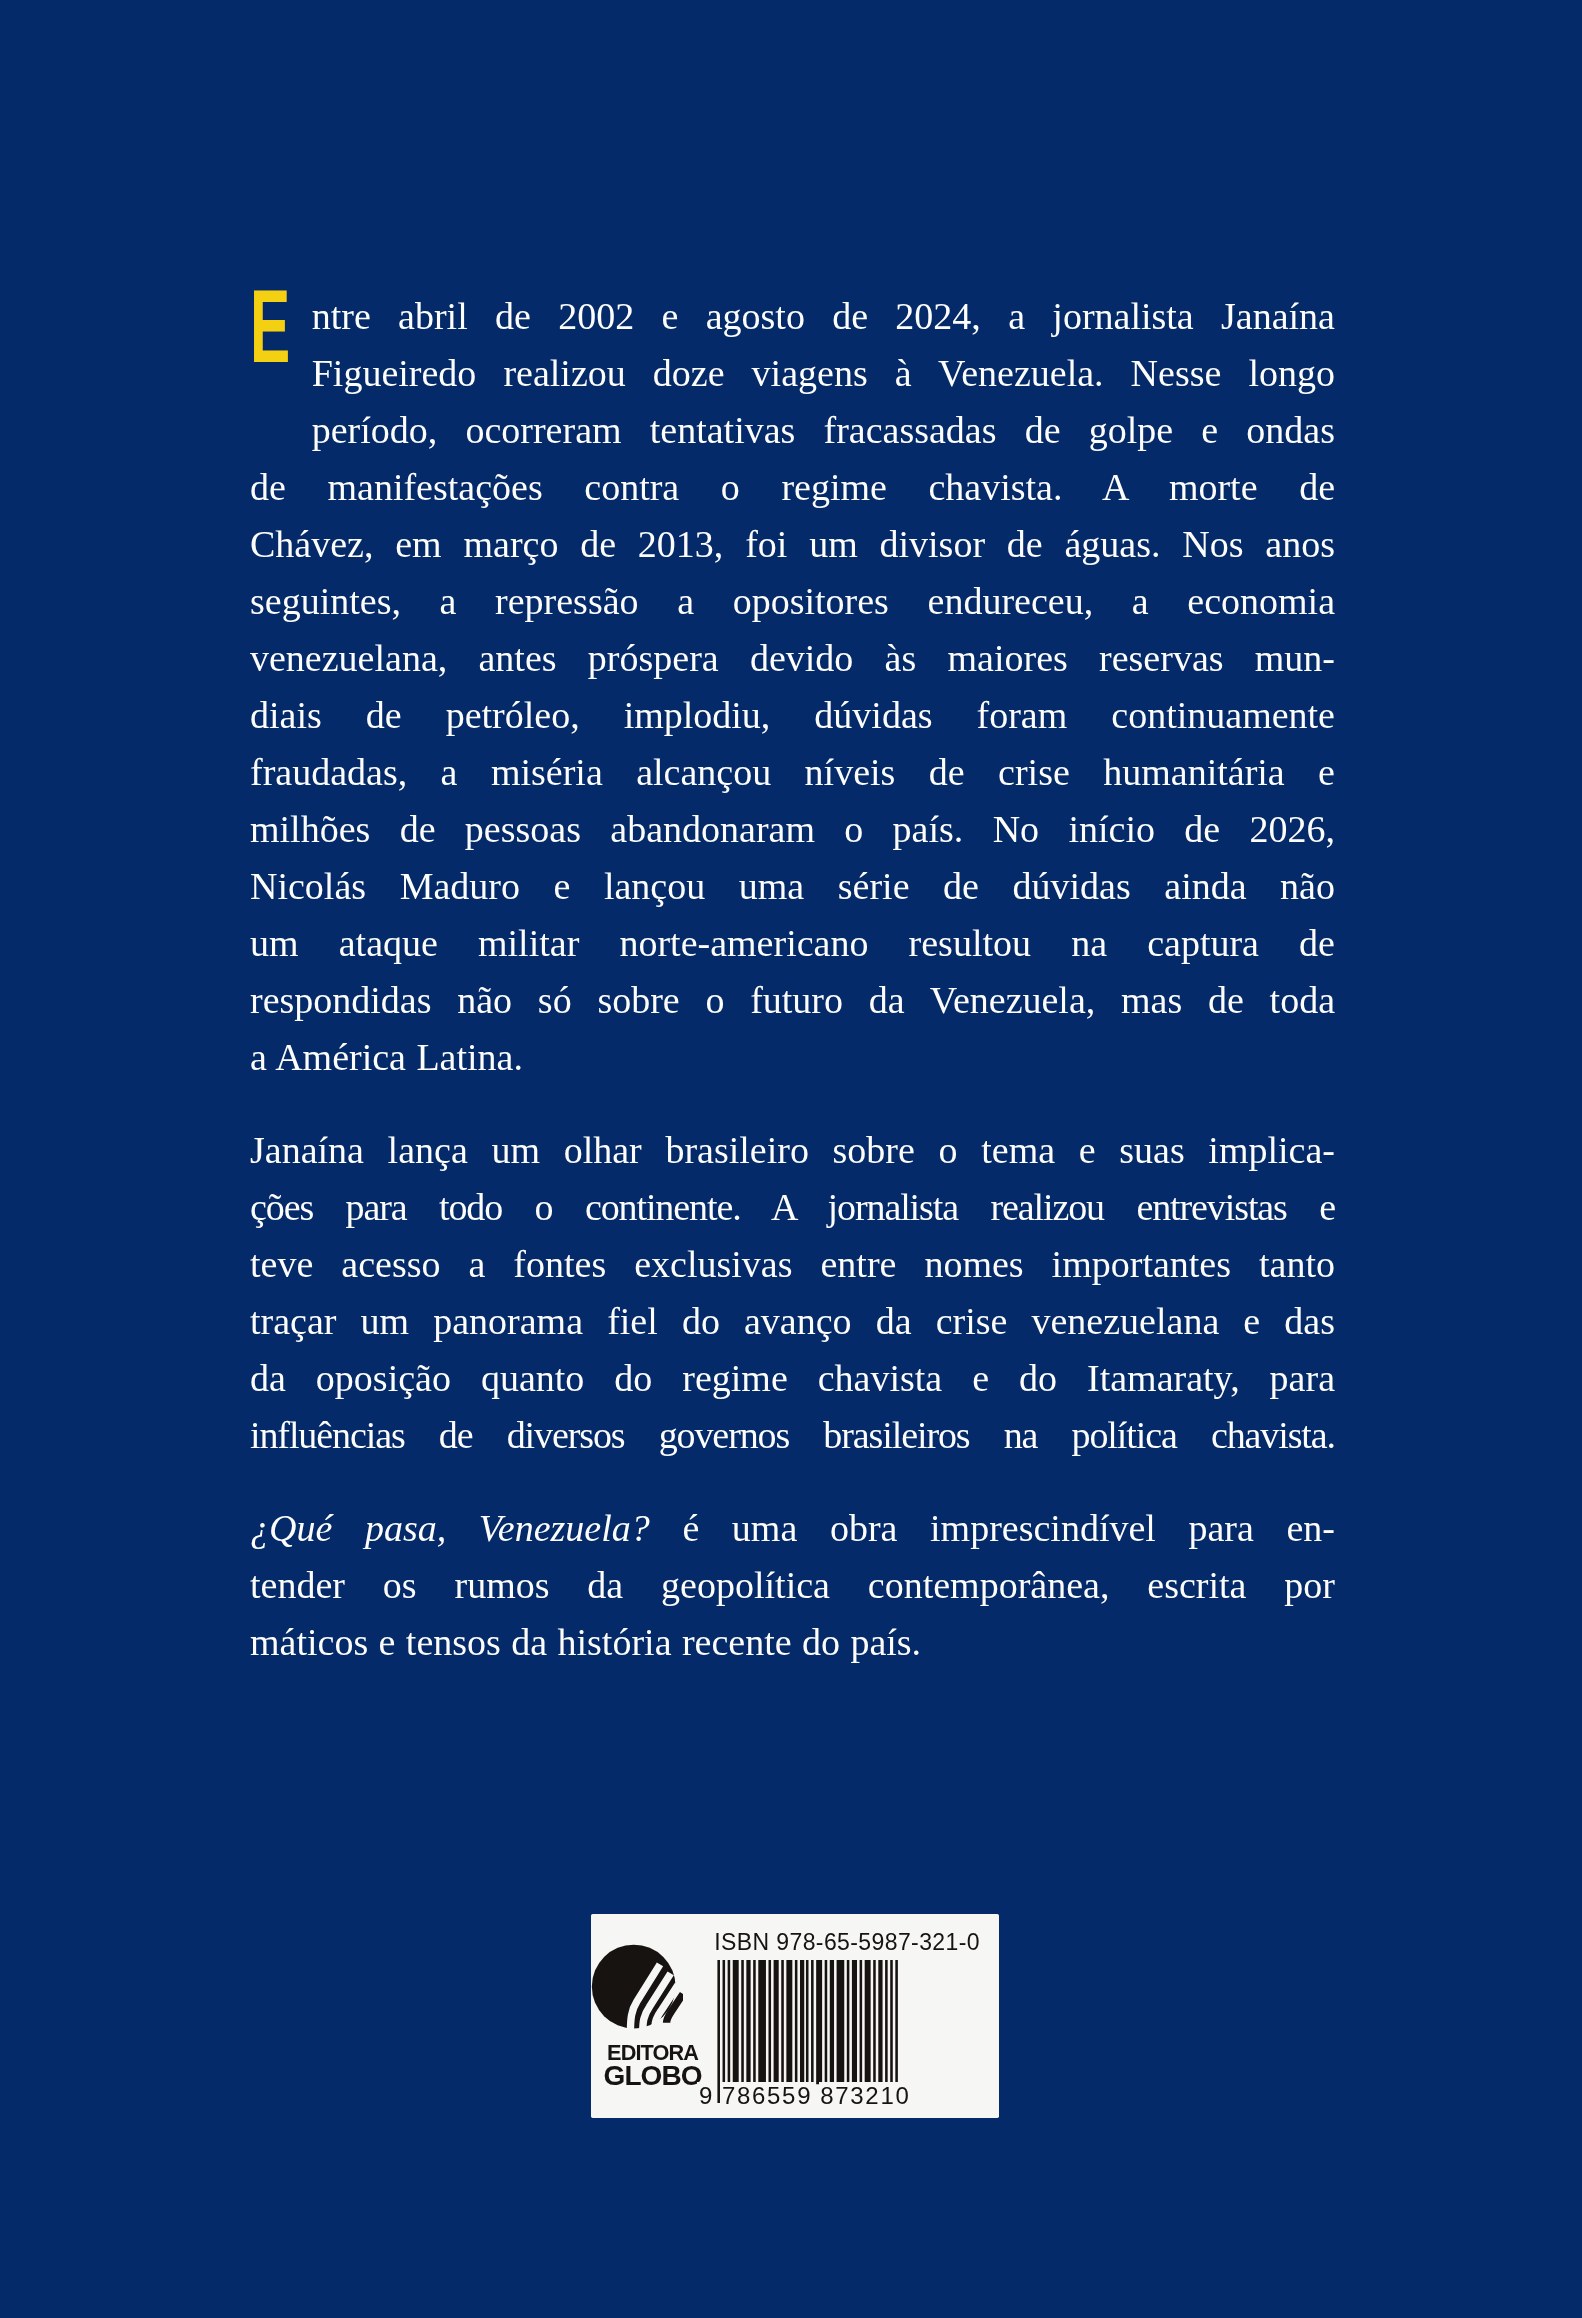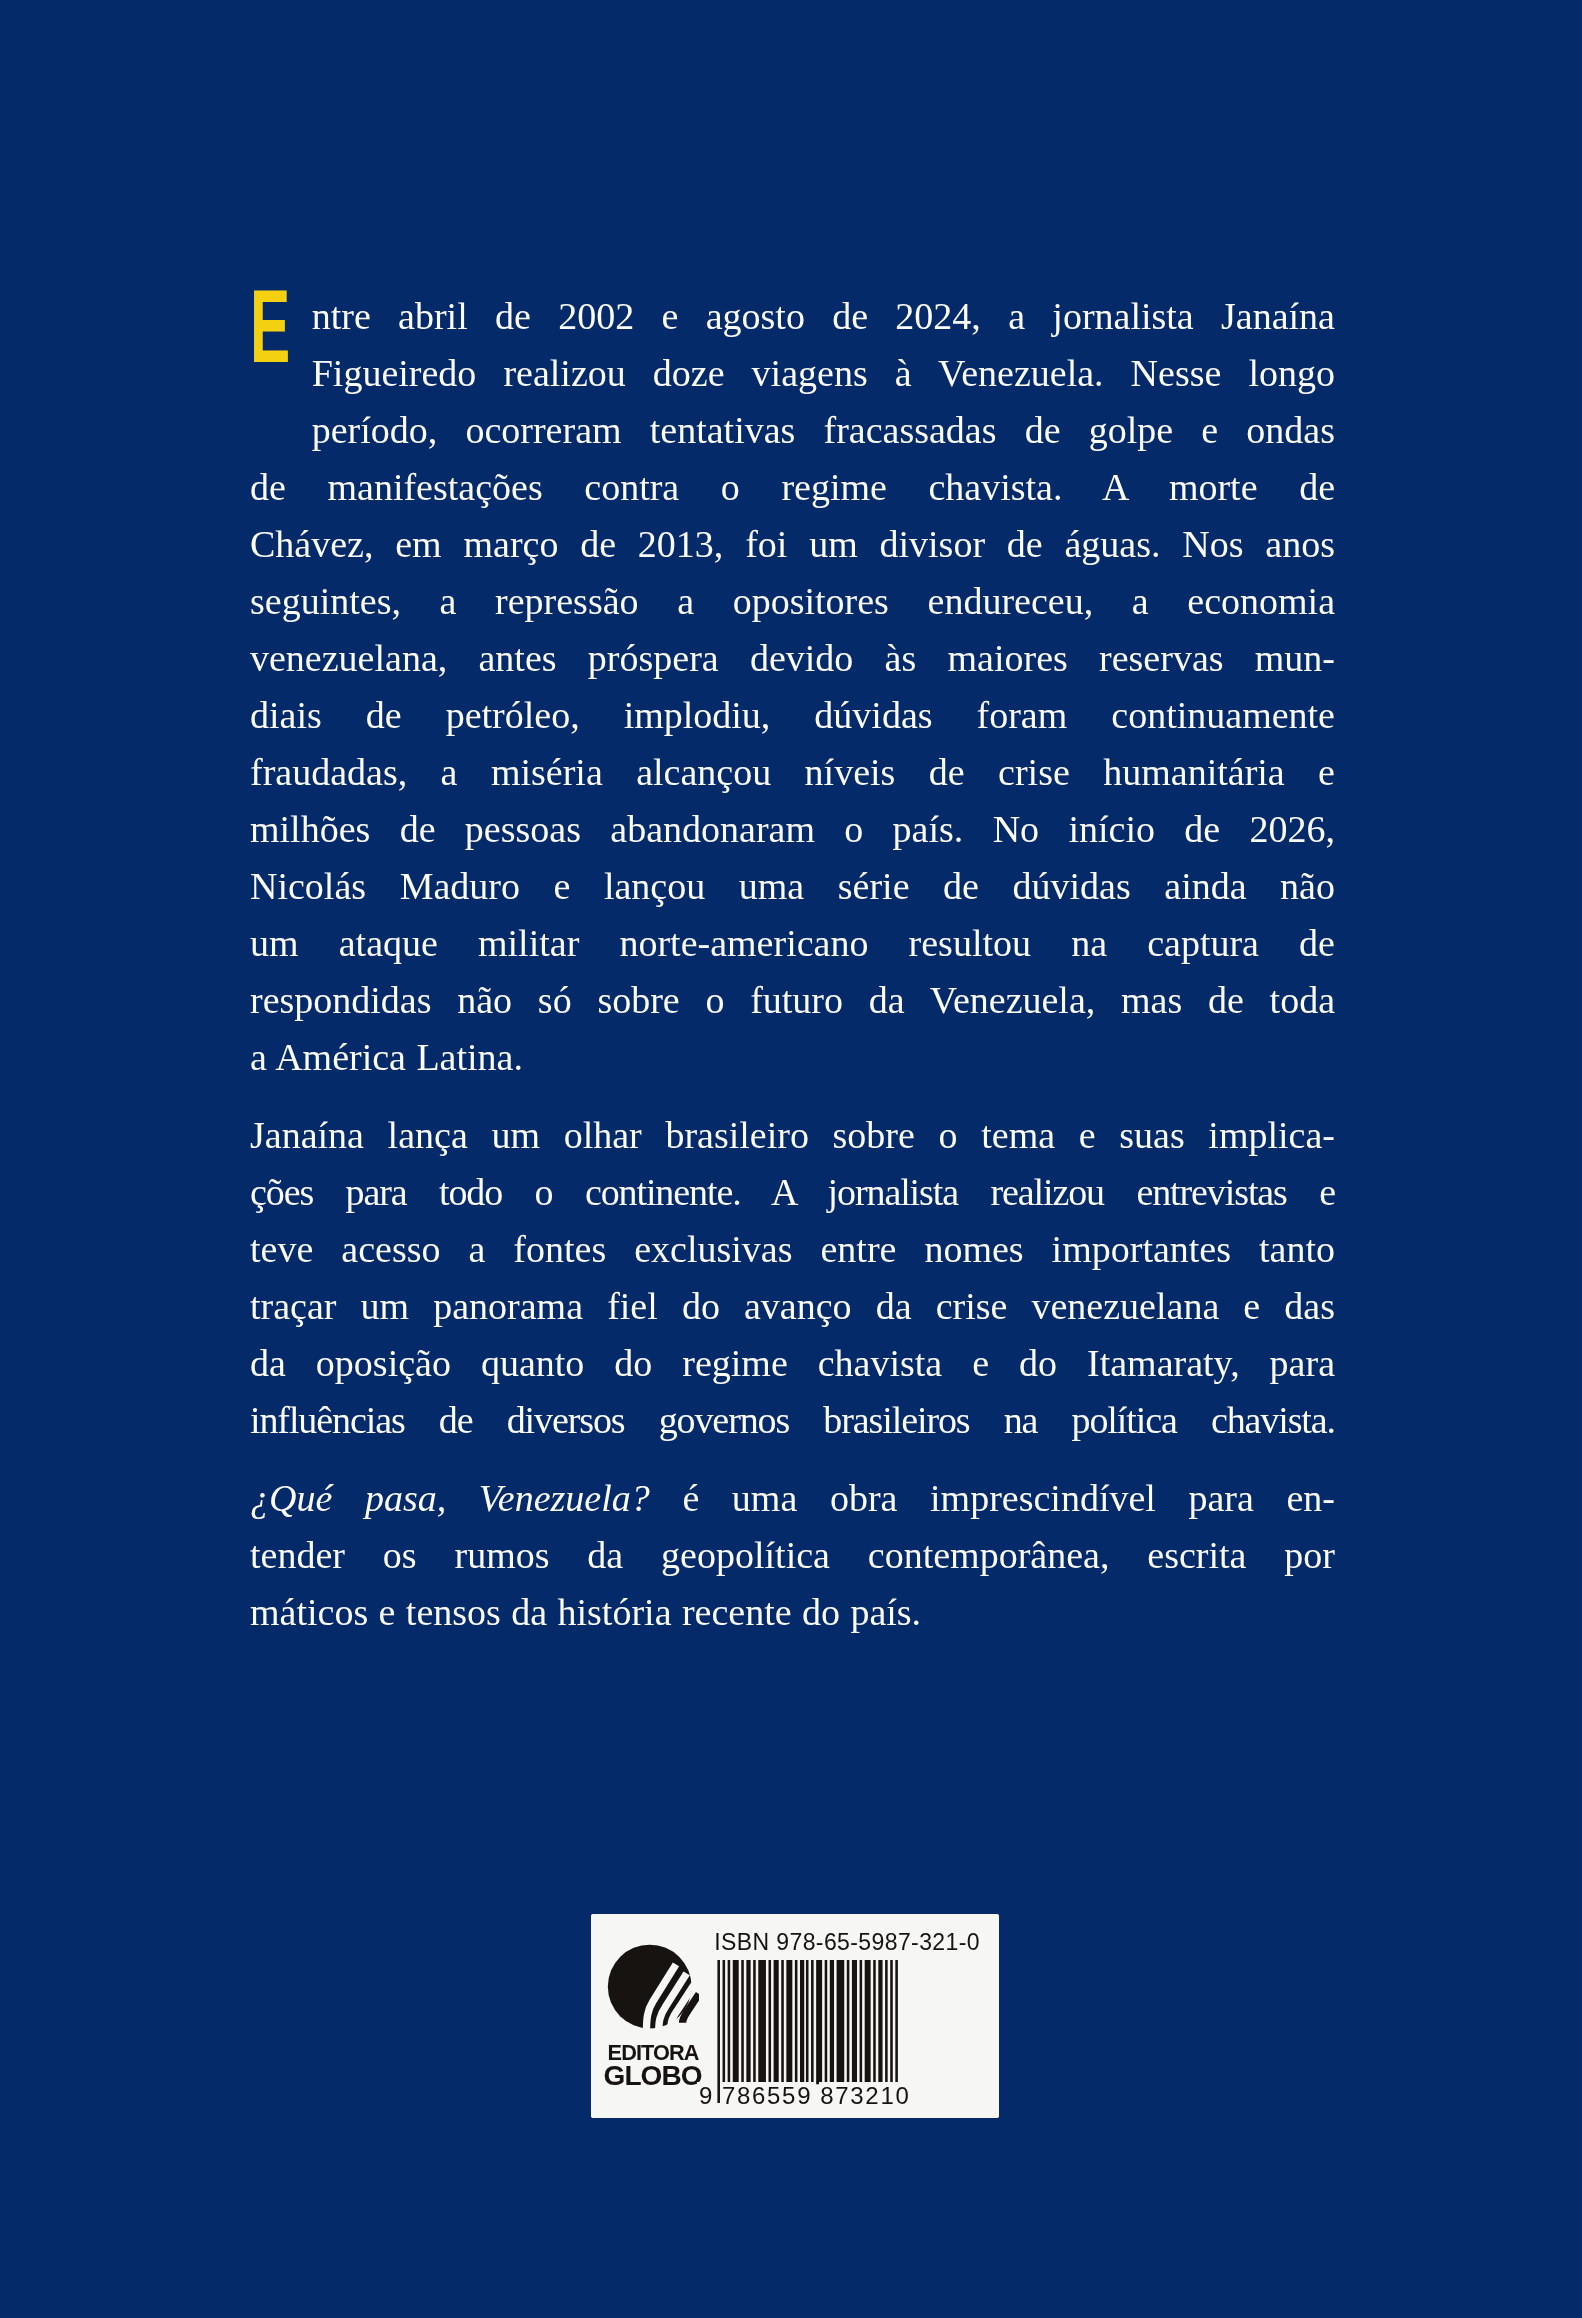--- a/index.html
+++ b/index.html
@@ -11,21 +11,21 @@
     font-family:"Liberation Serif", serif;
   }
   
   .body-text{
     position:absolute;
     left:250px;top:288px;
     width:1085px;
     color:#fdfdfb;
   }
   .para{margin:0;}
-  .para + .para{margin-top:21px;}
+  .para + .para{margin-top:36px;}
   .line{
     font-size:38px;
     line-height:57px;
     text-align:justify;
     text-align-last:justify;
     word-spacing:0.9px;
   }
   .line.end{text-align-last:left;}
   .line.tight{letter-spacing:-1.1px;}
   .it{font-style:italic;}
@@ -50,21 +50,21 @@
     position:absolute;
     left:591px;top:1914px;
     width:408px;height:204px;
     background:#f6f6f4;
     border-radius:1.7px;
     display:flex;
     align-items:stretch;
   }
   .logo-col{
     width:160px;
-    display:flex;flex-direction:column;align-items:center;
+    display:flex;flex-direction:column;
     padding-top:29px;
     box-sizing:border-box;
   }
   .logo-col svg{display:block;}
   .publisher{
     margin-top:8.5px;
     text-align:center;
     font-family:"Liberation Sans", sans-serif;
     font-weight:700;
     color:#171310;

